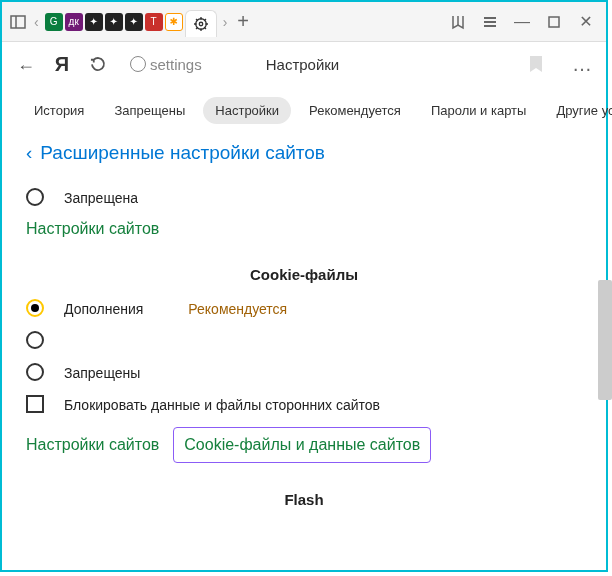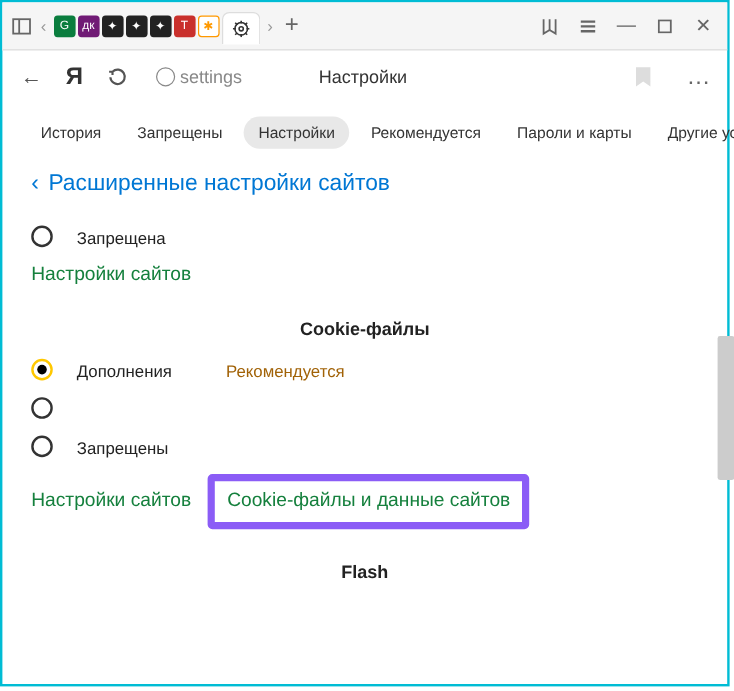--- a/index.html
+++ b/index.html
@@ -28,21 +28,21 @@
 .radio-row, .check-row { display: flex; align-items: flex-end; gap: 20px; margin-bottom: 14px; font-size: 14px; color: #222; }
 .radio { width: 18px; height: 18px; border: 2px solid #333; border-radius: 50%; display: flex; align-items: center; justify-content: center; cursor: pointer; }
 .radio.selected::after { content: ''; width: 8px; height: 8px; background: #000; border-radius: 50%; }
 .radio.yellow { border-color: #ffc800; }
 .radio.yellow.selected::after { background: #000; }
 .checkbox { width: 18px; height: 18px; border: 2px solid #333; cursor: pointer; }
 .link { color: #15803d; font-size: 16px; cursor: pointer; }
 .section-title { font-size: 15px; font-weight: bold; color: #222; margin: 28px 0 16px; text-align: center; }
 .recommend { color: #a16207; margin-left: 25px; }
 .link-row { display: flex; gap: 14px; align-items: center; margin-top: 8px; }
-.highlight-box { border: 6px solid #8b5cf6; border-radius: 4px; padding: 8px 10px; }
+.highlight-box { border: 1px solid #8b5cf6; border-radius: 4px; padding: 8px 10px; }
 .scrollbar { position: absolute; right: 0; top: 280px; width: 14px; height: 120px; background: #ccc; border-radius: 2px; }
 svg { display: block; }
 </style>
 </head>
 <body>
 
 <div class="window">
   <div class="titlebar">
     <div class="tb-icon">
       <svg width="16" height="16" viewBox="0 0 16 16">
@@ -144,20 +144,24 @@
       <span>Дополнения</span>
       <span class="recommend">Рекомендуется</span>
     </div>
     <div class="radio-row">
       <div class="radio"></div>
     </div>
     <div class="radio-row">
       <div class="radio"></div>
       <span>Запрещены</span>
     </div>
+    <div class="check-row">
+      <div class="checkbox"></div>
+      <span>Блокировать данные и файлы сторонних сайтов</span>
+    </div>
 
     <div class="link-row">
       <span class="link">Настройки сайтов</span>
       <div class="highlight-box">
         <span class="link">Cookie-файлы и данные сайтов</span>
       </div>
     </div>
 
     <div class="section-title">Flash</div>
   </div>

